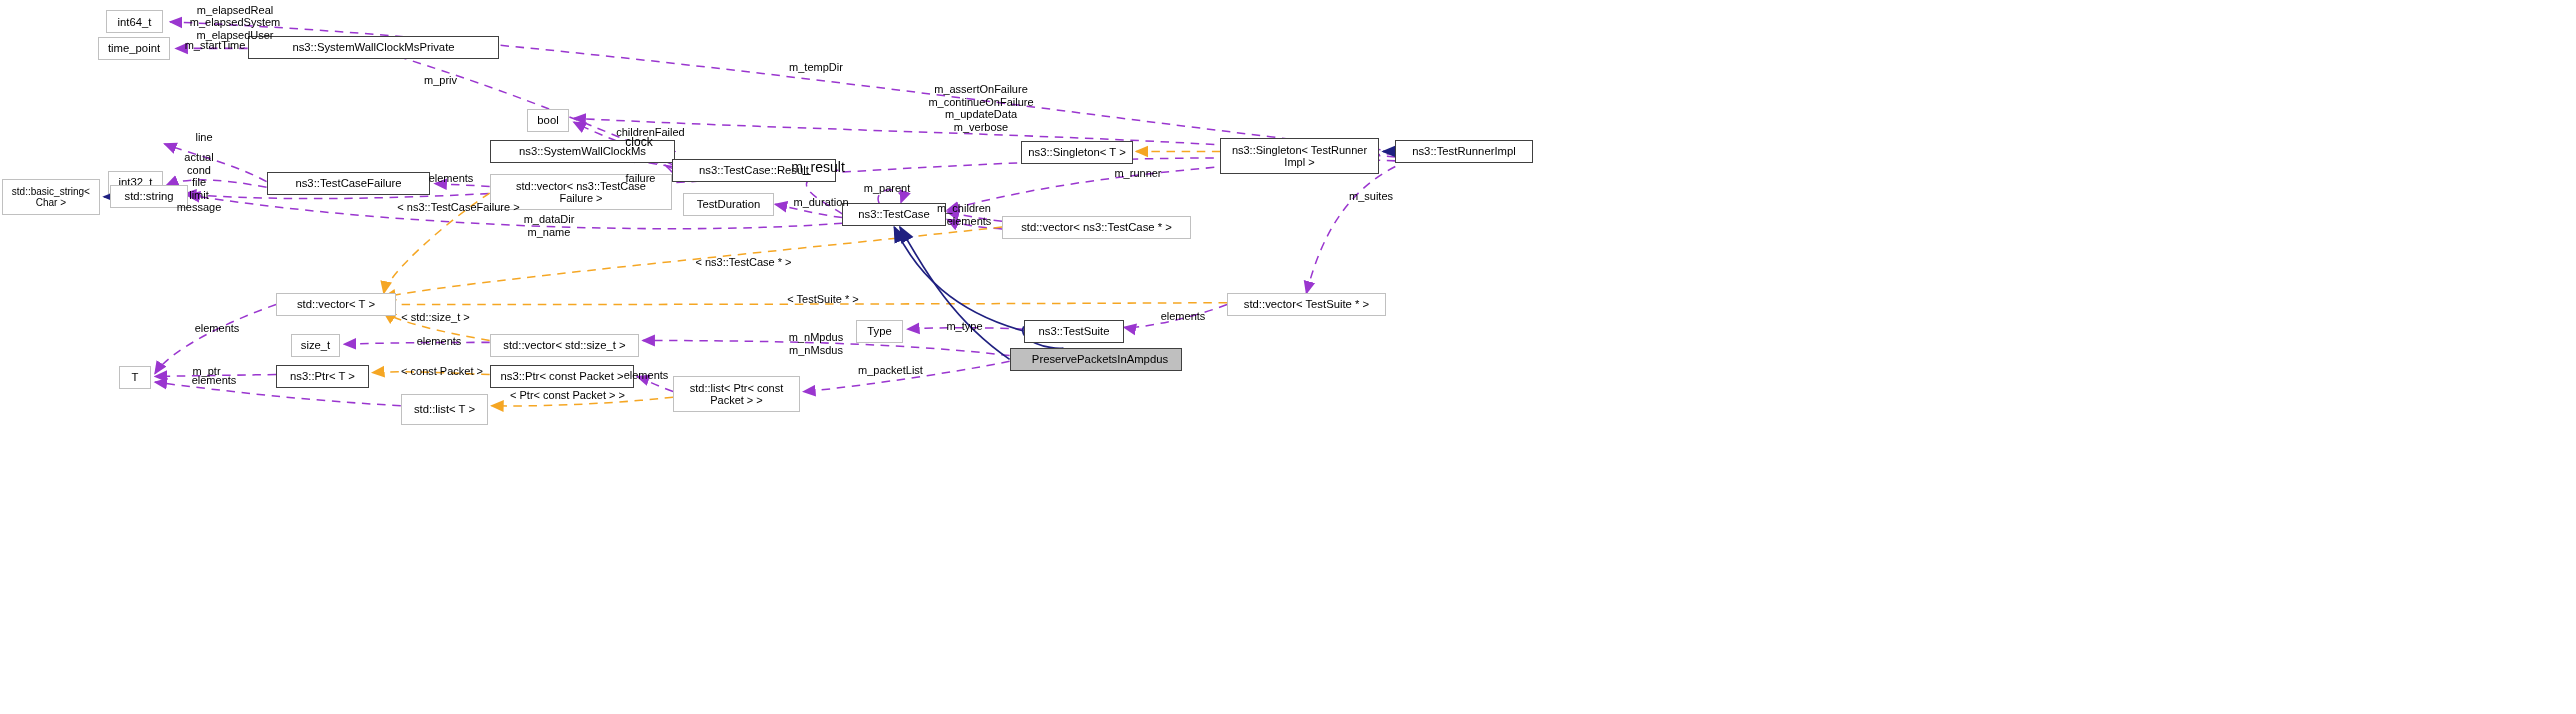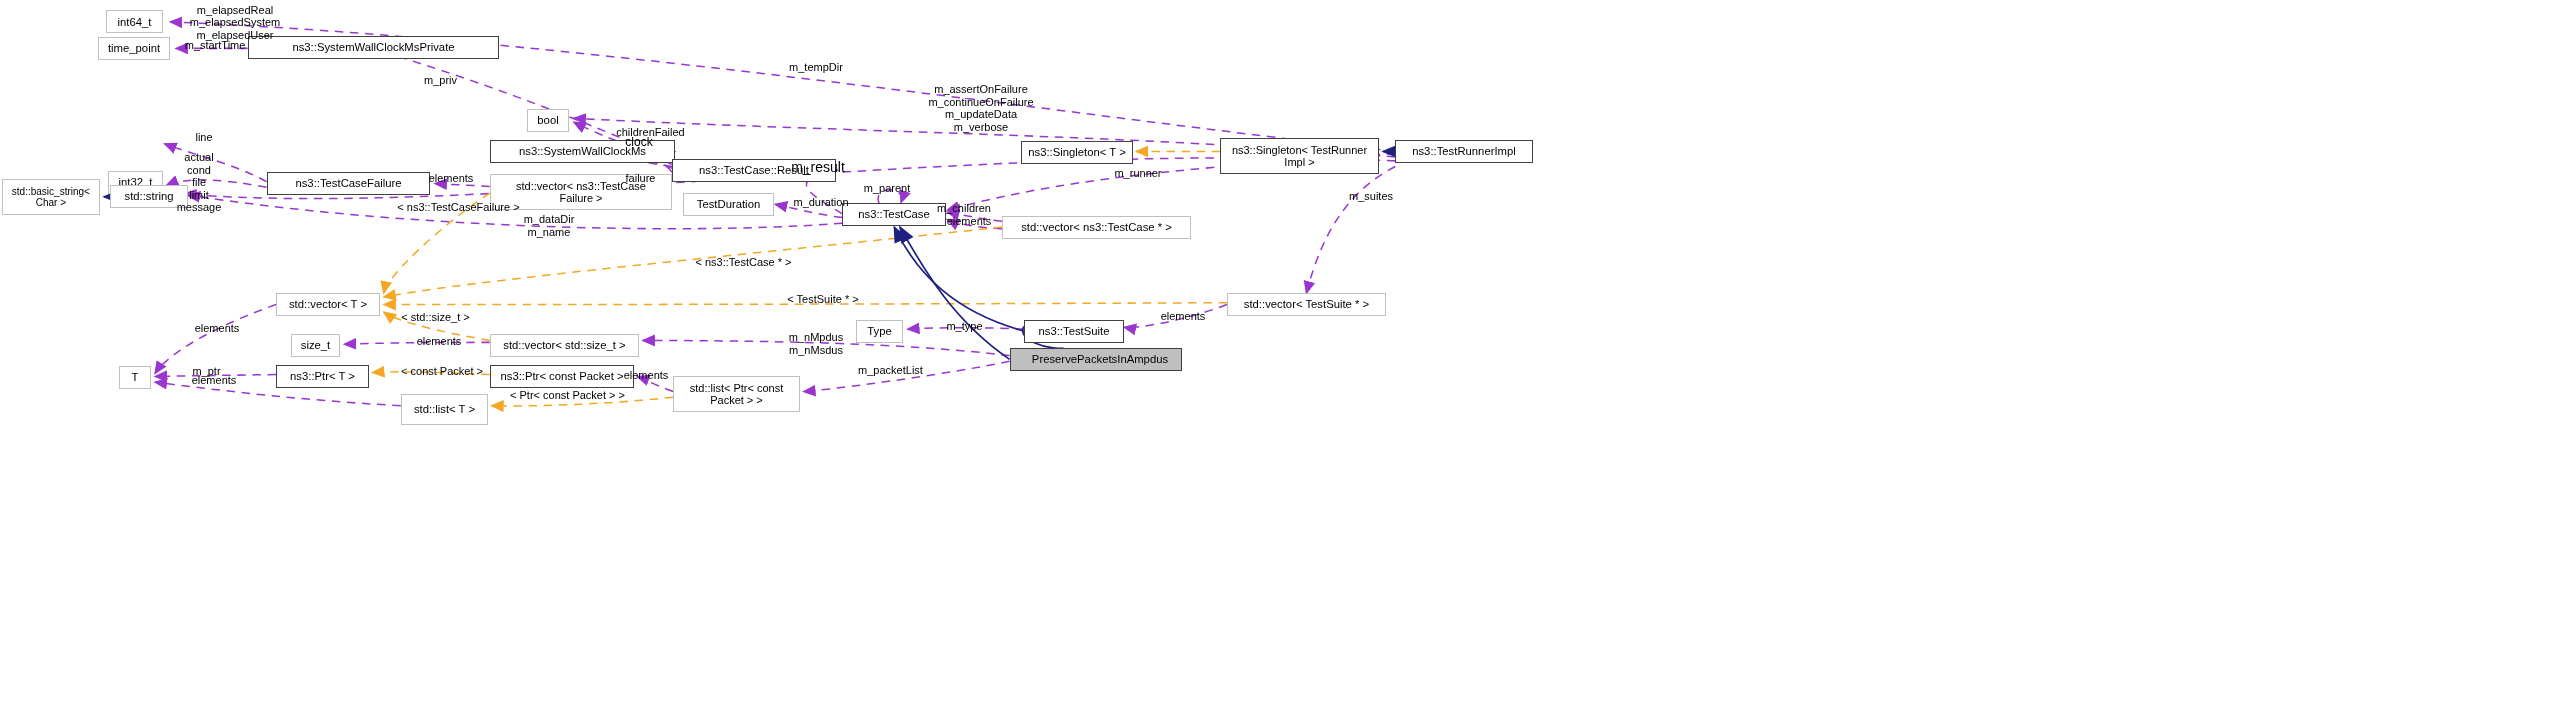--- a/index.html
+++ b/index.html
@@ -132,21 +132,21 @@
       <div class="node bold" style="left: 1021px; top: 141px; width: 112px; height: 23px; font-size: 11.3px;">
         <span style="white-space: pre-line;">ns3::Singleton&lt; T &gt;</span>
       </div>
       <div class="node bold" style="left: 1220px; top: 138px; width: 159px; height: 36px; font-size: 11px;">
         <span style="white-space: pre-line;">ns3::Singleton&lt; TestRunner
 Impl &gt;</span>
       </div>
       <div class="node bold" style="left: 1395px; top: 140px; width: 138px; height: 23px; font-size: 11.3px;">
         <span style="white-space: pre-line;">ns3::TestRunnerImpl</span>
       </div>
-      <div class="node plain" style="left: 276px; top: 293px; width: 104px; height: 23px; font-size: 11.3px; justify-content: center;">
+      <div class="node plain" style="left: 276px; top: 293px; width: 120px; height: 23px; font-size: 11.3px; justify-content: center;">
         <span style="white-space: pre-line;">std::vector&lt; T &gt;</span>
       </div>
       <div class="node plain" style="left: 1227px; top: 293px; width: 159px; height: 23px; font-size: 11.3px;">
         <span style="white-space: pre-line;">std::vector&lt; TestSuite * &gt;</span>
       </div>
       <div class="node plain" style="left: 291px; top: 334px; width: 49px; height: 23px; font-size: 11.3px;">
         <span style="white-space: pre-line;">size_t</span>
       </div>
       <div class="node plain" style="left: 490px; top: 334px; width: 149px; height: 23px; font-size: 11.3px;">
         <span style="white-space: pre-line;">std::vector&lt; std::size_t &gt;</span>

